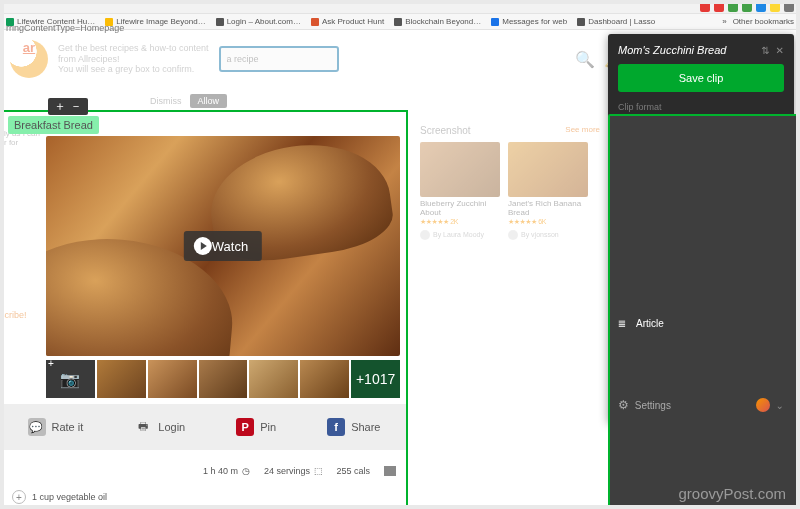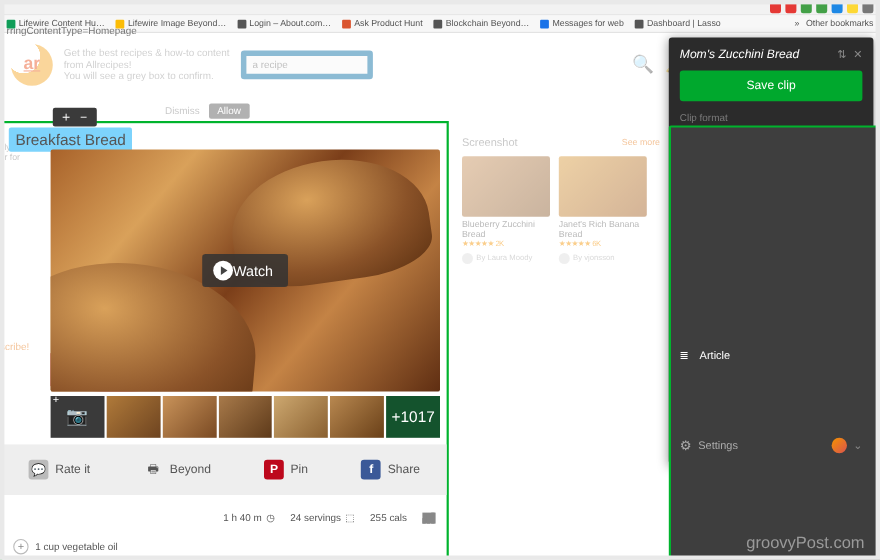--- a/index.html
+++ b/index.html
@@ -15,24 +15,24 @@
   .ic-yellow { background: #fdd835; } .ic-gray { background: #777; border-radius: 50%; }
   .bookmarks { height: 16px; background: #f7f7f7; border-bottom: 1px solid #e3e3e3; font-size: 8px; color: #555; display: flex; align-items: center; padding: 0 6px; gap: 10px; }
   .bm { display: flex; gap: 3px; align-items: center; white-space: nowrap; }
   .bm .fav { width: 8px; height: 8px; border-radius: 1px; }
   .other-bm { margin-left: auto; color: #555; display:flex; gap:3px; align-items:center;}
 
   
   .page { position: absolute; top: 30px; left: 0; right: 0; bottom: 0; }
   .faded { opacity: 0.45; pointer-events: none; }
   .header { height: 58px; display: flex; align-items: center; padding: 0 10px; gap: 10px; }
-  .brand { width: 38px; height: 38px; border-radius: 50%; background: radial-gradient(circle at 30% 30%, #fff 0 40%, #f5a623 41% 100%); display:flex; align-items:center; justify-content:center; color:#e94f1d; font-weight:bold; font-size:16px;text-decoration:underline;}
+  .brand { width: 38px; height: 38px; border-radius: 50%; background: radial-gradient(circle at 30% 30%, #fff 0 40%, #f5a623 41% 100%); display:flex; align-items:flex-start; justify-content:center; color:#e94f1d; font-weight:bold; font-size:13px;text-decoration:underline;}
   .brand-text { font-size: 9px; color: #999; line-height: 1.2; }
   .search { flex: 1; }
-  .search-inp { width: 120px; height: 26px; border: 5px solid #0369a1; border-radius: 3px; background:#f8f8f8; font-size:9px; padding:0 6px; color:#aaa;}
+  .search-inp { width: 120px; height: 26px; border: 2px solid #0369a1; border-radius: 3px; background:#f8f8f8; font-size:9px; padding:0 6px; color:#aaa;}
   .hdr-icons { display: flex; gap: 10px; align-items: center; color: #bbb; }
   .hdr-ic { width: 20px; height: 20px; border-radius: 50%; background:#eee; }
   .create-btn { background: #f59300; color: #fff; font-size: 9px; padding: 6px 10px; border-radius: 3px; }
 
   .allow-bar { position: absolute; top: 64px; left: 150px; font-size: 9px; display:flex; gap:8px; align-items:center;}
   .allow-bar .dismiss { color: #888; }
   .allow-bar .allow { background: #555; color: #fff; padding: 2px 8px; border-radius: 2px; }
 
   .left-col { position:absolute; left:0; top:95px; width:60px; font-size:8px; color:#888; padding:4px;}
   .subscribe-l { position:absolute; left:0; top:280px; color:#e67e22; font-size:9px; }
@@ -45,21 +45,21 @@
   .card .img { width:80px; height:55px; background: linear-gradient(135deg,#c89058,#8a5a2c); border-radius:2px;}
   .card .t { font-size:8px; color:#666; margin-top:3px; line-height:1.1;}
   .stars { color:#f59300; font-size:7px; letter-spacing:-0.5px;}
   .author { font-size:7px; color:#aaa; display:flex; gap:3px; align-items:center; margin-top:4px;}
   .av { width:10px; height:10px; border-radius:50%; background:#ddd;}
 
   
   .sel { position: absolute; top: 80px; left: 0; width: 408px; height: 418px; border: 2px solid #00b32d; }
   .sel-handle { position:absolute; top:-14px; left:46px; background:#3a3a3a; color:#fff; font-size:12px; padding:0 6px; display:flex; gap:4px; border-radius:2px;}
   .sel-handle span { cursor:pointer; }
-  .tag-bf { position:absolute; top:4px; left:6px; background:#7dd3fc; color:#555; font-size:14px; padding:3px 6px; border-radius:2px;}
+  .tag-bf { position:absolute; top:4px; left:6px; background:#86efac; color:#555; font-size:11px; padding:3px 6px; border-radius:2px;}
   .hero { position:absolute; top:24px; left:44px; width:354px; height:220px; background: linear-gradient(130deg,#a8622a 0%, #d9a15a 25%, #7b3e19 50%, #c48345 70%, #5f2e12 100%); border-radius:2px; overflow:hidden;}
   .bread-shape { position:absolute; inset:0; }
   .loaf { position:absolute; width:180px; height:110px; background: radial-gradient(ellipse at 40% 30%, #d9a15a 0%, #8a5228 60%, #5a2f10 100%); border-radius: 55% 55% 40% 40% / 60% 60% 30% 30%; }
   .loaf.l1 { top:10px; right:10px; transform:rotate(-8deg);}
   .loaf.l2 { bottom:-10px; left:-20px; transform:rotate(5deg) scale(1.3);}
   .plate-red { position:absolute; bottom:0; left:-30px; width:180px; height:40px; background:#b02a2a; border-radius:50%;}
   .watch-btn { position:absolute; top:50%; left:50%; transform:translate(-50%,-50%); background:rgba(50,50,50,0.85); color:#fff; padding:6px 14px 6px 10px; border-radius:3px; display:flex; gap:0; align-items:center; font-size:13px;}
   .play-c { width:18px; height:18px; border-radius:50%; background:#fff; display:flex; align-items:center; justify-content:center;}
   .play-c::after { content:""; border-left:6px solid #444; border-top:4px solid transparent; border-bottom:4px solid transparent; margin-left:2px;}
 
@@ -189,21 +189,21 @@
       <div>ly as I can</div>
       <div>r for</div>
     </div>
     <div class="subscribe-l faded">scribe!</div>
 
     <div class="side-rec faded">
       <h5><span>Screenshot</span><span class="seeall">See more</span></h5>
       <div class="cards">
         <div class="card">
           <div class="img"></div>
-          <div class="t">Blueberry Zucchini Bread</div>
+          <div class="t">Blueberry Zucchini About</div>
           <div class="stars"><span>★★★★★</span> <span>2K</span></div>
           <div class="author">
               <span class="av"></span>
               <span>By Laura Moody</span>
             </div>
         </div>
         <div class="card">
           <div class="img" style="background:linear-gradient(135deg,#d99a3a,#a05a1c)"></div>
           <div class="t">Janet's Rich Banana Bread</div>
           <div class="stars"><span>★★★★★</span> <span>6K</span></div>
@@ -244,21 +244,21 @@
         <div class="th more">+1017</div>
       </div>
 
       <div class="actions">
         <div class="act">
             <span class="ai ai-rate">💬</span>
             <span>Rate it</span>
           </div>
         <div class="act">
             <span class="ai ai-print">🖶</span>
-            <span>Beyond</span>
+            <span>Login</span>
           </div>
         <div class="act">
             <span class="ai ai-pin">P</span>
             <span>Pin</span>
           </div>
         <div class="act">
             <span class="ai ai-fb">f</span>
             <span>Share</span>
           </div>
       </div>

